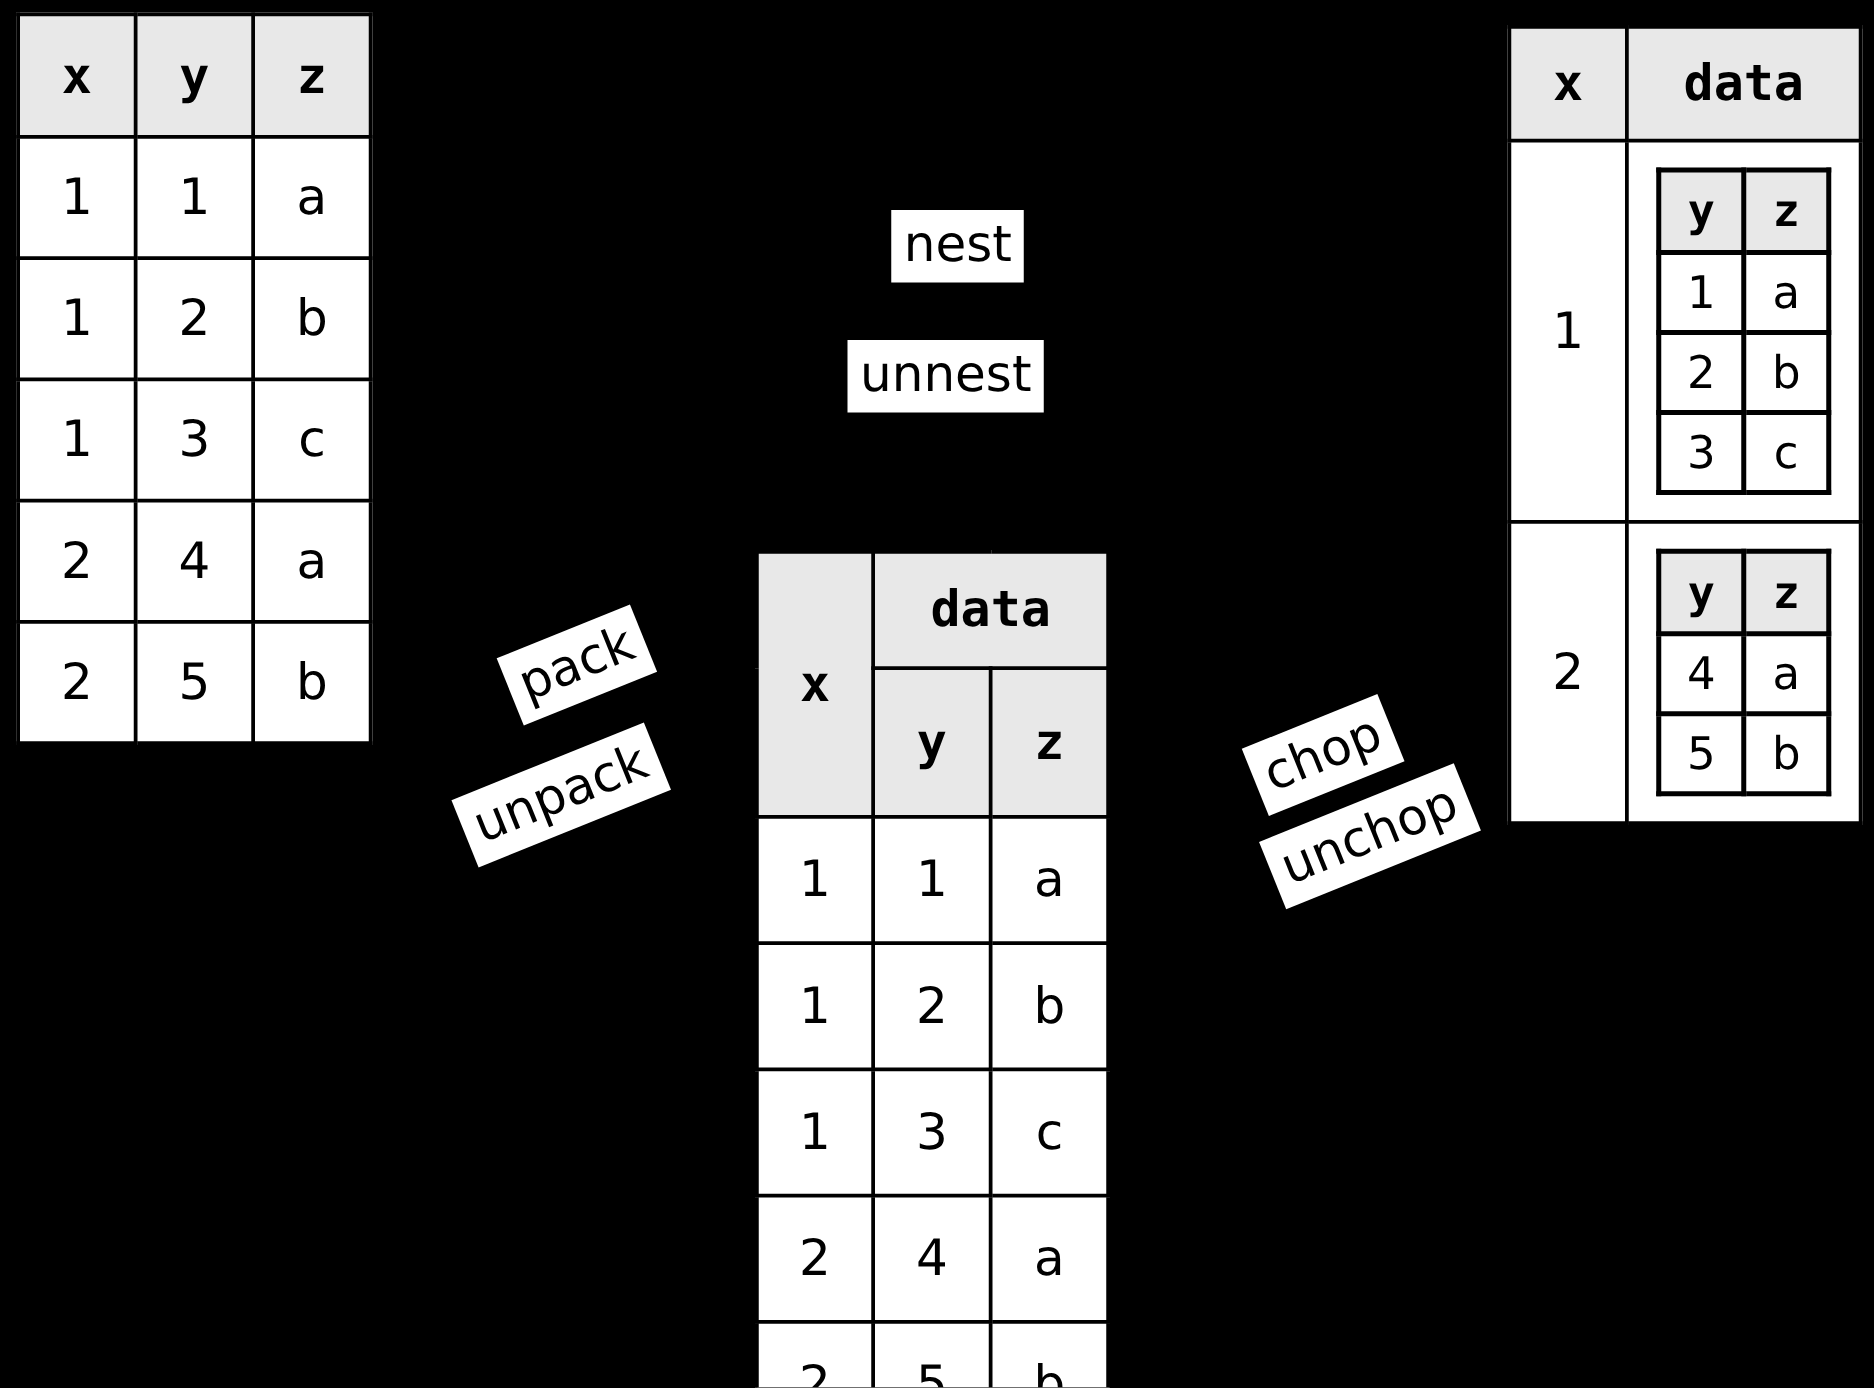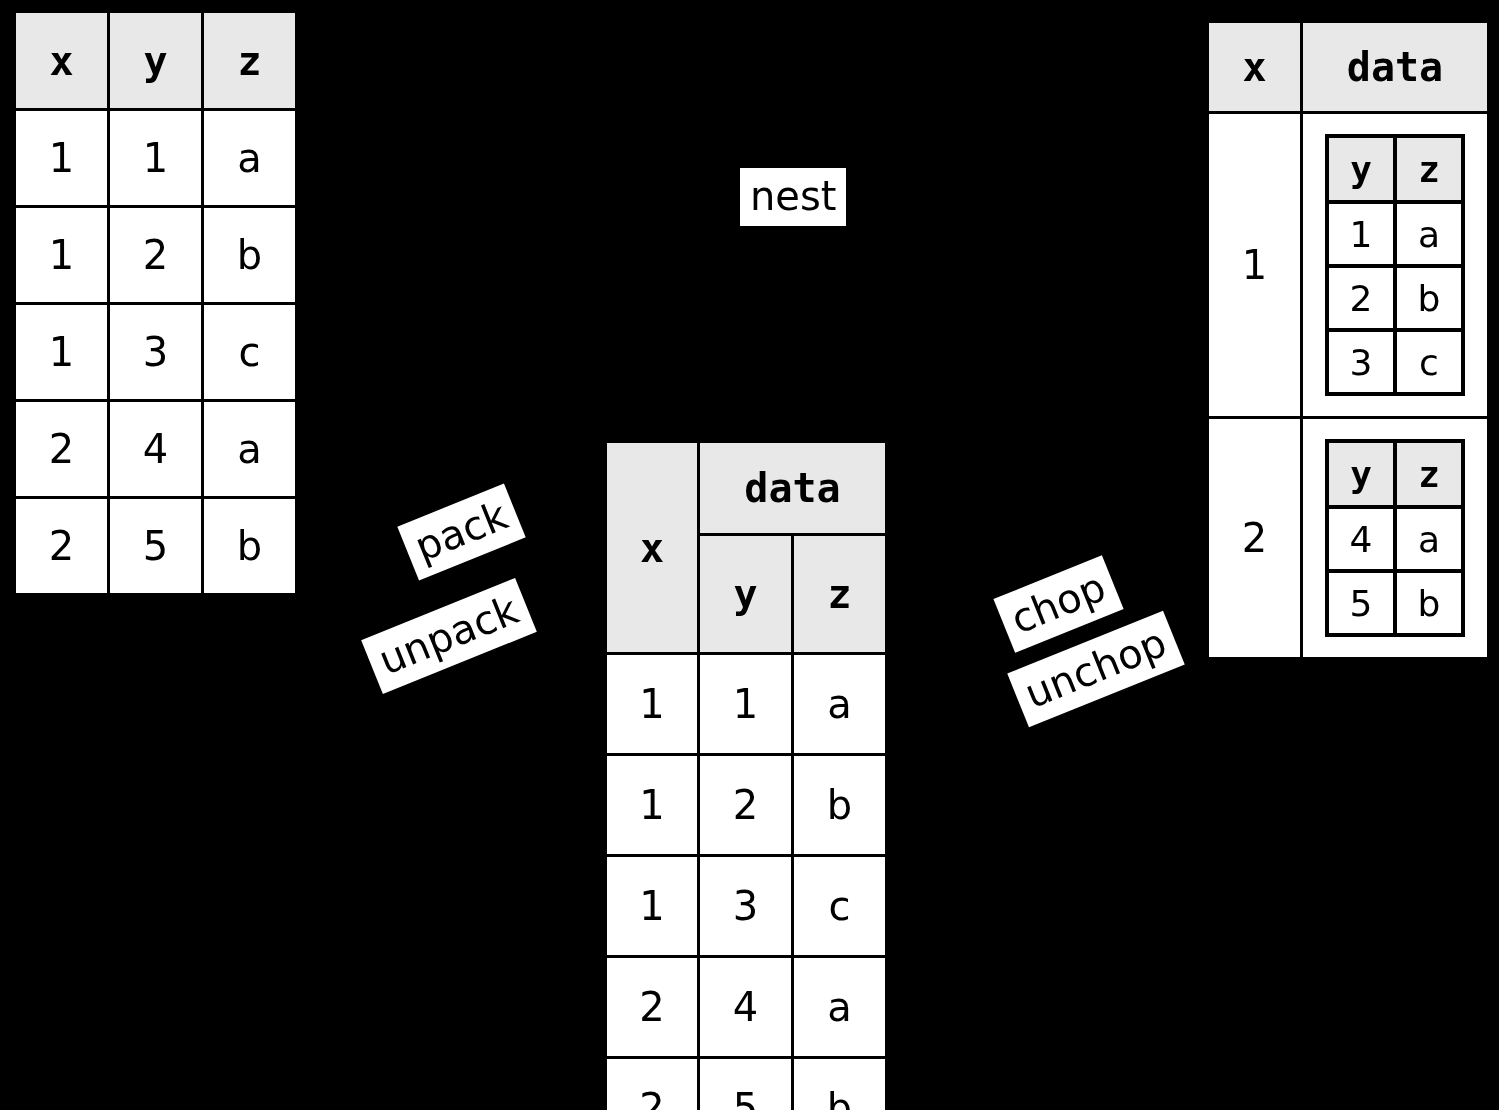--- a/index.html
+++ b/index.html
@@ -109,21 +109,21 @@
     background: #ffffff;
     color: #000000;
     font-family: "DejaVu Sans", sans-serif;
     font-size: 40px;
     line-height: 1.0;
     padding: 8px 10px 10px 10px;
     white-space: nowrap;
   }
   .rot { transform: rotate(-22deg); transform-origin: center center; }
 
-  #label-nest   { left: 740px; top: 168px; }
+  #label-nest   { left: 713px; top: 168px; }
   #label-unnest { left: 678px; top: 272px; }
   #label-pack   { left: 404px; top: 503px; }
   #label-unpack { left: 366px; top: 607px; }
   #label-chop   { left: 1000px; top: 575px; }
   #label-unchop { left: 1012px; top: 640px; }
 </style>
 </head>
 <body>
 
 <div id="canvas">
@@ -274,20 +274,21 @@
                 <td>b</td>
               </tr>
             </tbody>
           </table>
         </td>
       </tr>
     </tbody>
   </table>
 
   <div class="op-label" id="label-nest">nest</div>
+  <div class="op-label" id="label-unnest">unnest</div>
 
   <div class="op-label rot" id="label-pack">pack</div>
   <div class="op-label rot" id="label-unpack">unpack</div>
 
   <div class="op-label rot" id="label-chop">chop</div>
   <div class="op-label rot" id="label-unchop">unchop</div>
 
 </div>
 
 </body></html>

